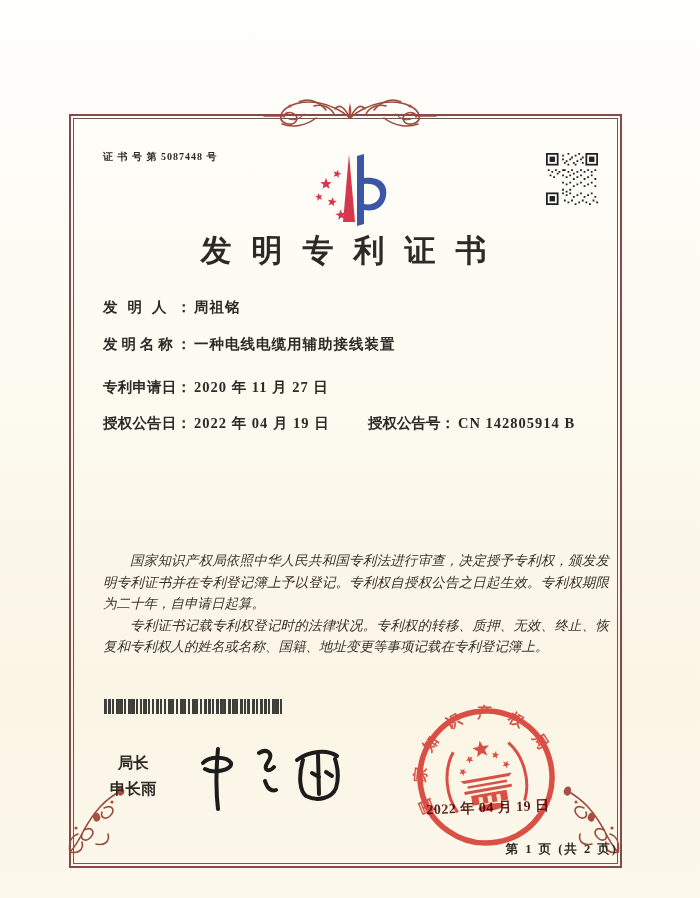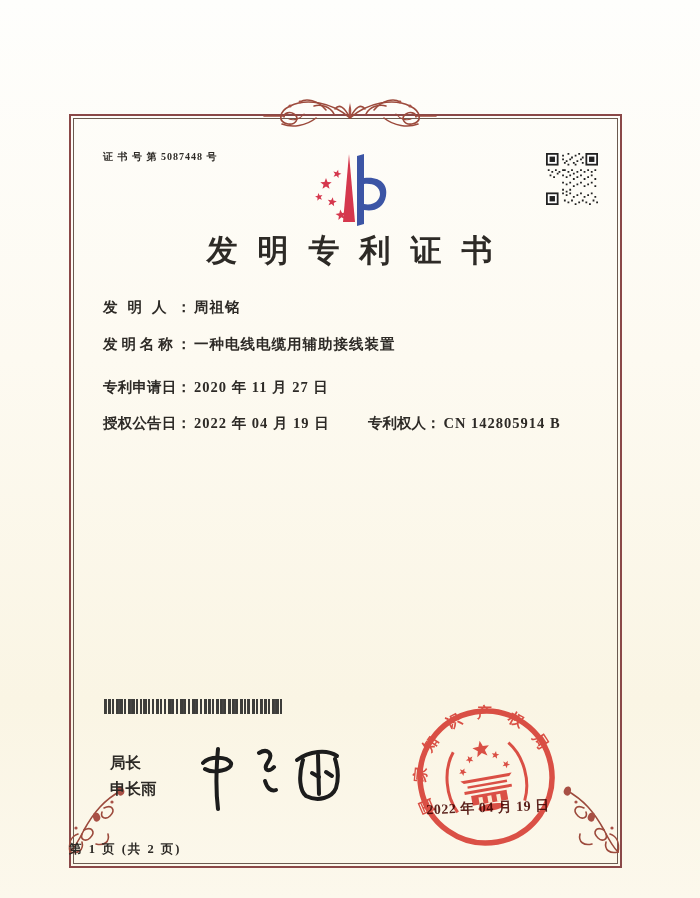--- a/index.html
+++ b/index.html
@@ -6,45 +6,45 @@
   body{font-family:"Liberation Serif","DejaVu Serif",serif;}
   .sheet{position:relative;width:700px;height:898px;overflow:hidden;
     background:linear-gradient(180deg,#fefefc 0%,#fdfaf1 40%,#faf5e4 78%,#fcf8ec 100%);
     color:var(--text);}
   .frame{position:absolute;left:69px;top:114px;width:549px;height:750px;
     border:2px solid var(--border);}
   .frame::after{content:"";position:absolute;inset:2px;border:1.5px solid #6b5a50;}
   .cert-no{position:absolute;left:103px;top:150px;font-size:10px;font-weight:bold;letter-spacing:1px;text-align:center;}
   .qr{position:absolute;left:546px;top:153px;width:52px;height:52px;}
   .logo{position:absolute;left:296px;top:152px;width:100px;height:80px;}
-  .title{position:absolute;left:75px;top:230px;width:549px;text-align:center;
+  .title{position:absolute;left:69px;top:230px;width:549px;text-align:center;
     font-size:31px;font-weight:bold;letter-spacing:20px;padding-left:20px;box-sizing:border-box;}
   .fields{position:absolute;left:103px;top:296px;width:505px;font-size:14.5px;font-weight:bold;}
   .frow{height:22px;line-height:22px;margin-bottom:14px;position:relative;white-space:nowrap;}
   .frow.g1{margin-bottom:21px;}
   .frow.g2{margin-bottom:15px;}
   .flabel{display:inline-block;width:88px;text-align:justify;text-align-last:justify;vertical-align:top;}
   .fvalue{padding-left:3px;letter-spacing:1px;}
   .grant2{position:absolute;left:265px;top:0;}
   .bodytext{position:absolute;left:103px;top:550px;width:506px;font-size:13.5px;
     line-height:21.5px;font-style:italic;color:#383127;text-align:justify;}
   .bodytext p{margin:0;text-indent:2em;}
   .barcode{position:absolute;left:104px;top:699px;width:178px;height:15px;opacity:.85;
     background-image:
       repeating-linear-gradient(90deg,#1d1d1d 0 2px,transparent 2px 4px),
       repeating-linear-gradient(90deg,#1d1d1d 0 1px,transparent 1px 6px),
       repeating-linear-gradient(90deg,#262626 0 3px,transparent 3px 13px);}
-  .signer{position:absolute;left:110px;top:750px;font-size:15.5px;font-weight:bold;line-height:26px;}
+  .signer{position:absolute;left:110px;top:750px;font-size:15.5px;font-weight:bold;line-height:26px;text-align:center;}
   .sig{position:absolute;left:185px;top:733px;width:180px;height:88px;}
   .seal{position:absolute;left:409px;top:700px;width:154px;height:154px;
     mix-blend-mode:multiply;opacity:.93;}
   .seal-date{position:absolute;left:418px;top:799px;width:140px;text-align:center;
     font-size:14px;font-weight:bold;color:#5e2420;letter-spacing:.5px;
     transform:rotate(-2deg);mix-blend-mode:multiply;}
-  .footer{position:absolute;left:69px;top:841px;width:549px;text-align:left;
+  .footer{position:absolute;left:69px;top:841px;width:549px;text-align:right;
     font-size:12.5px;font-weight:bold;letter-spacing:2px;}
   .orn-top{position:absolute;left:254px;top:92px;width:192px;height:44px;}
   .orn-bl{position:absolute;left:56px;top:782px;width:82px;height:82px;}
   .orn-br{position:absolute;left:550px;top:782px;width:82px;height:82px;transform:scaleX(-1);}
 </style>
 </head>
 <body>
 
 <div class="sheet">
 
@@ -127,25 +127,29 @@
     </div>
     <div class="frow g1">
       <span class="flabel">发明名称：</span><span class="fvalue">一种电线电缆用辅助接线装置</span>
     </div>
     <div class="frow">
       <span class="flabel">专利申请日：</span><span class="fvalue">2020 年 11 月 27 日</span>
     </div>
     <div class="frow">
       <span class="flabel">授权公告日：</span><span class="fvalue">2022 年 04 月 19 日</span>
       <span class="grant2">
-        <span>专利权人：</span><span class="fvalue">CN 142805914 B</span>
+        <span>授权公告号：</span><span class="fvalue">CN 142805914 B</span>
       </span>
     </div>
   </div>
 
+  <div class="bodytext">
+    <p>国家知识产权局依照中华人民共和国专利法进行审查，决定授予专利权，颁发发明专利证书并在专利登记簿上予以登记。专利权自授权公告之日起生效。专利权期限为二十年，自申请日起算。</p>
+    <p>专利证书记载专利权登记时的法律状况。专利权的转移、质押、无效、终止、恢复和专利权人的姓名或名称、国籍、地址变更等事项记载在专利登记簿上。</p>
+  </div>
 
   <div class="barcode"></div>
 
   <div class="signer">
     <div>局长</div>
     <div>申长雨</div>
   </div>
 
   <svg class="sig" viewBox="0 0 180 88">
     <g style="stroke:#1c1c1c;fill:none;stroke-width:4;stroke-linecap:round;stroke-linejoin:round;">

